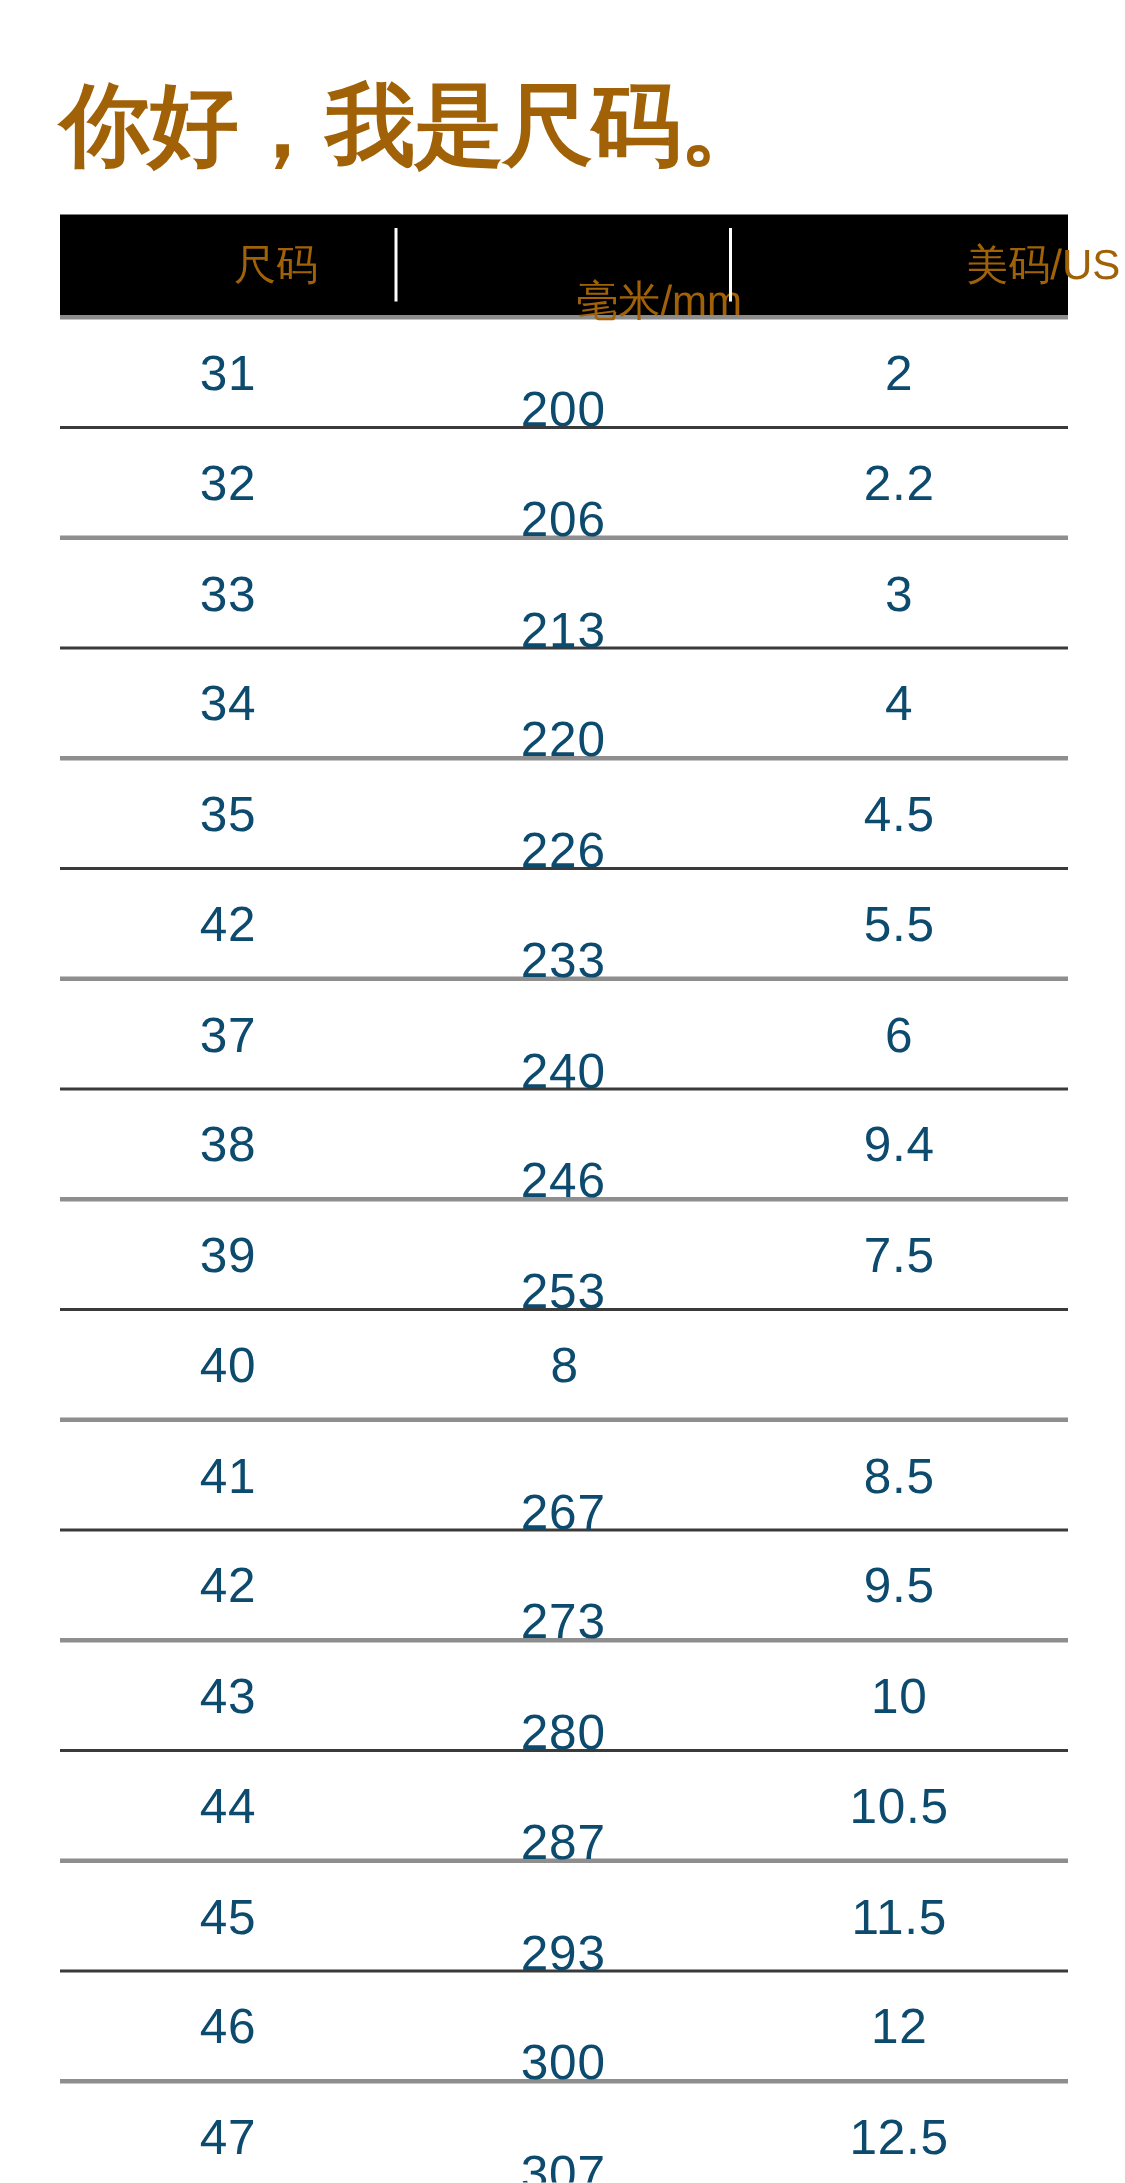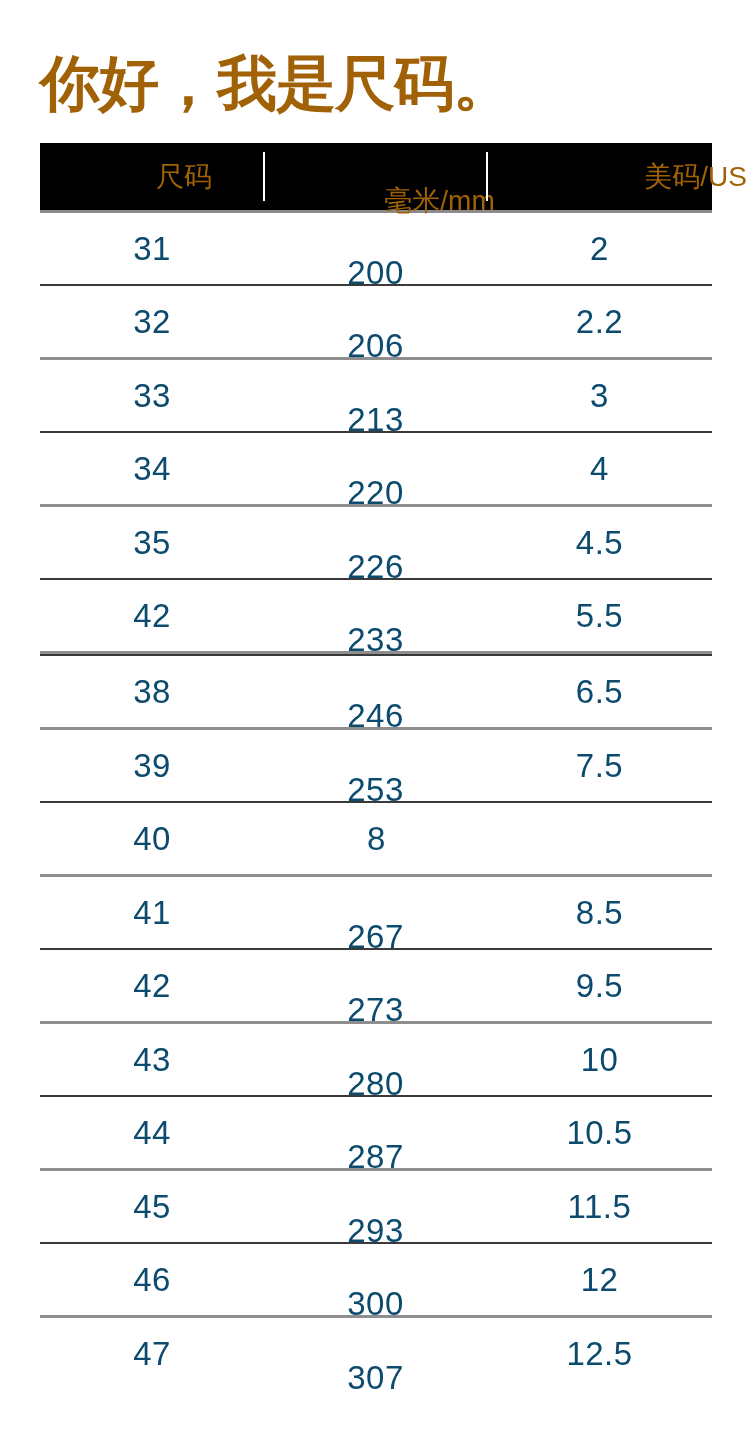--- a/index.html
+++ b/index.html
@@ -175,26 +175,33 @@
         </div>
         <div class="rowline"></div>
         <div class="row">
           <div class="cells">
             <div class="td col-size">42</div>
             <div class="td col-mm">233</div>
             <div class="td col-us">5.5</div>
           </div>
         </div>
         <div class="rowline light"></div>
+        <div class="row">
+          <div class="cells">
+            <div class="td col-size">37</div>
+            <div class="td col-mm">240</div>
+            <div class="td col-us">6</div>
+          </div>
+        </div>
         <div class="rowline"></div>
         <div class="row">
           <div class="cells">
             <div class="td col-size">38</div>
             <div class="td col-mm">246</div>
-            <div class="td col-us">6.5</div>
+            <div class="td col-us">9.4</div>
           </div>
         </div>
         <div class="rowline light"></div>
         <div class="row">
           <div class="cells">
             <div class="td col-size">39</div>
             <div class="td col-mm">253</div>
             <div class="td col-us">7.5</div>
           </div>
         </div>

